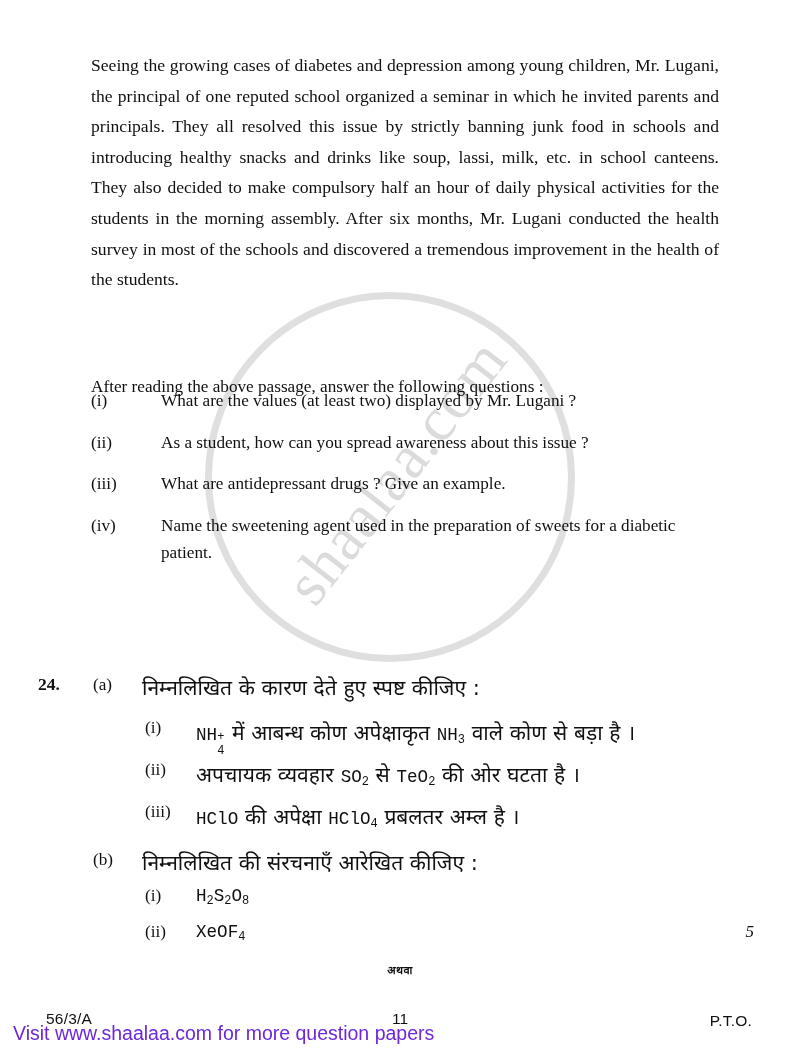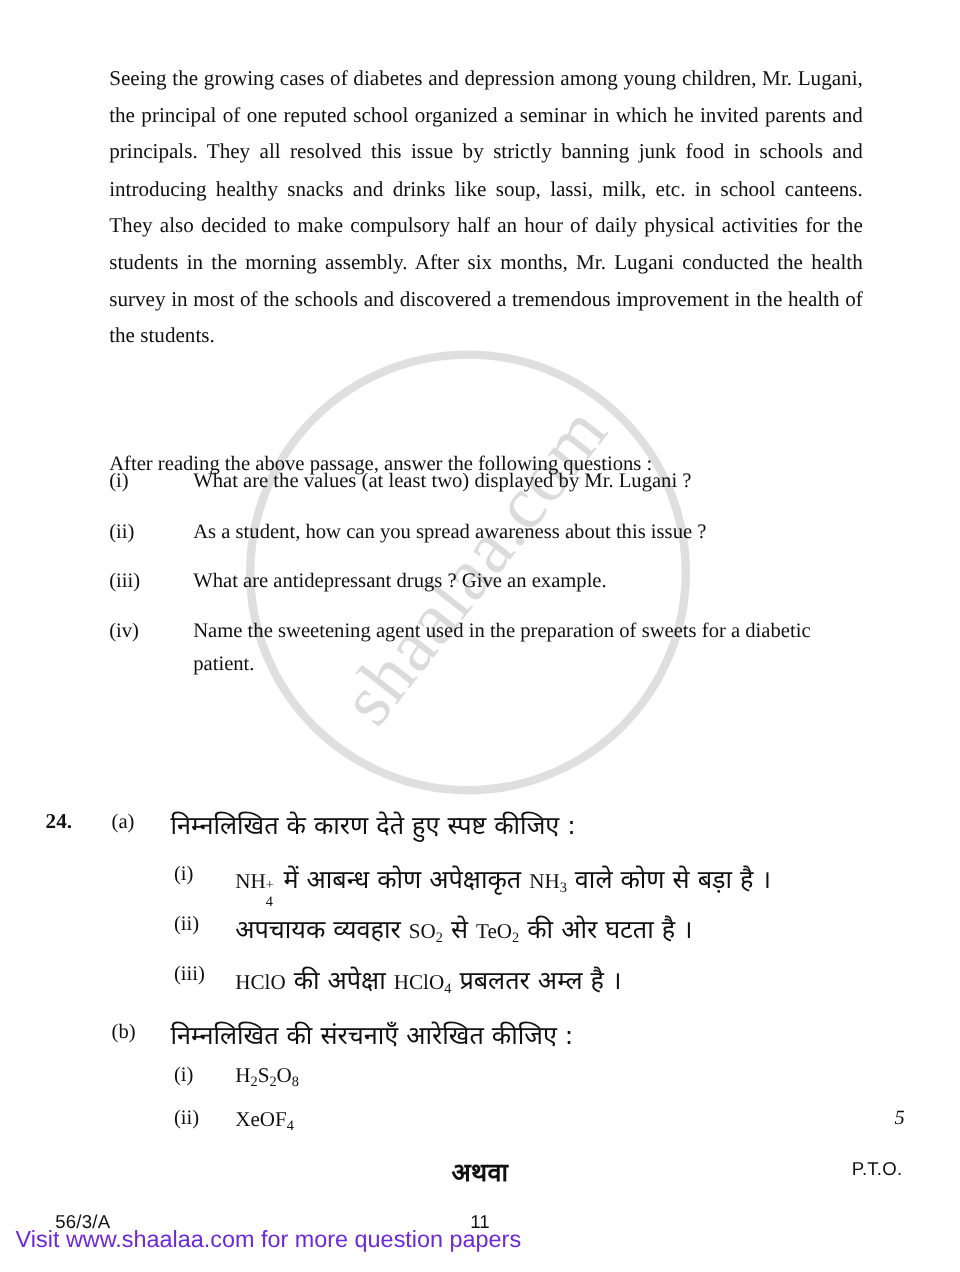--- a/index.html
+++ b/index.html
@@ -137,21 +137,21 @@
     left: 0;
     top: 0;
     width: 46px;
   }
   .sub .stext {
     display: block;
     margin-left: 51px;
     white-space: nowrap;
   }
   .chem {
-    font-family: Liberation Serif, serif;
+    font-family: Liberation Mono, monospace;
     font-size: 17.6px;
   }
   .chem sub {
     font-size: 0.68em;
     vertical-align: -0.28em;
   }
   .chem .stack {
     display: inline-block;
     position: relative;
     width: 0.46em;
@@ -178,21 +178,21 @@
     font-family: "Liberation Serif", "DejaVu Serif", serif;
   }
 
   .athwa {
     position: absolute;
     left: 0;
     top: 962px;
     width: 800px;
     text-align: center;
     font-family: "DejaVu Sans", "Liberation Sans", sans-serif;
-    font-size: 21px;
+    font-size: 11px;
     font-weight: bold;
     letter-spacing: 0.3px;
   }
 
   
   .footer-code {
     position: absolute;
     left: 46px;
     top: 1010px;
     font-family: "Liberation Sans", "DejaVu Sans", sans-serif;
@@ -204,21 +204,21 @@
     left: 0;
     top: 1010px;
     width: 800px;
     text-align: center;
     font-family: "Liberation Sans", "DejaVu Sans", sans-serif;
     font-size: 15.5px;
   }
   .footer-pto {
     position: absolute;
     right: 48px;
-    top: 966px;
+    top: 1012px;
     font-family: "Liberation Sans", "DejaVu Sans", sans-serif;
     font-size: 15.5px;
     letter-spacing: 0.2px;
   }
   .promo-banner {
     position: absolute;
     left: 13px;
     top: 1022px;
     font-family: "Liberation Sans", "DejaVu Sans", sans-serif;
     font-size: 19.5px;

